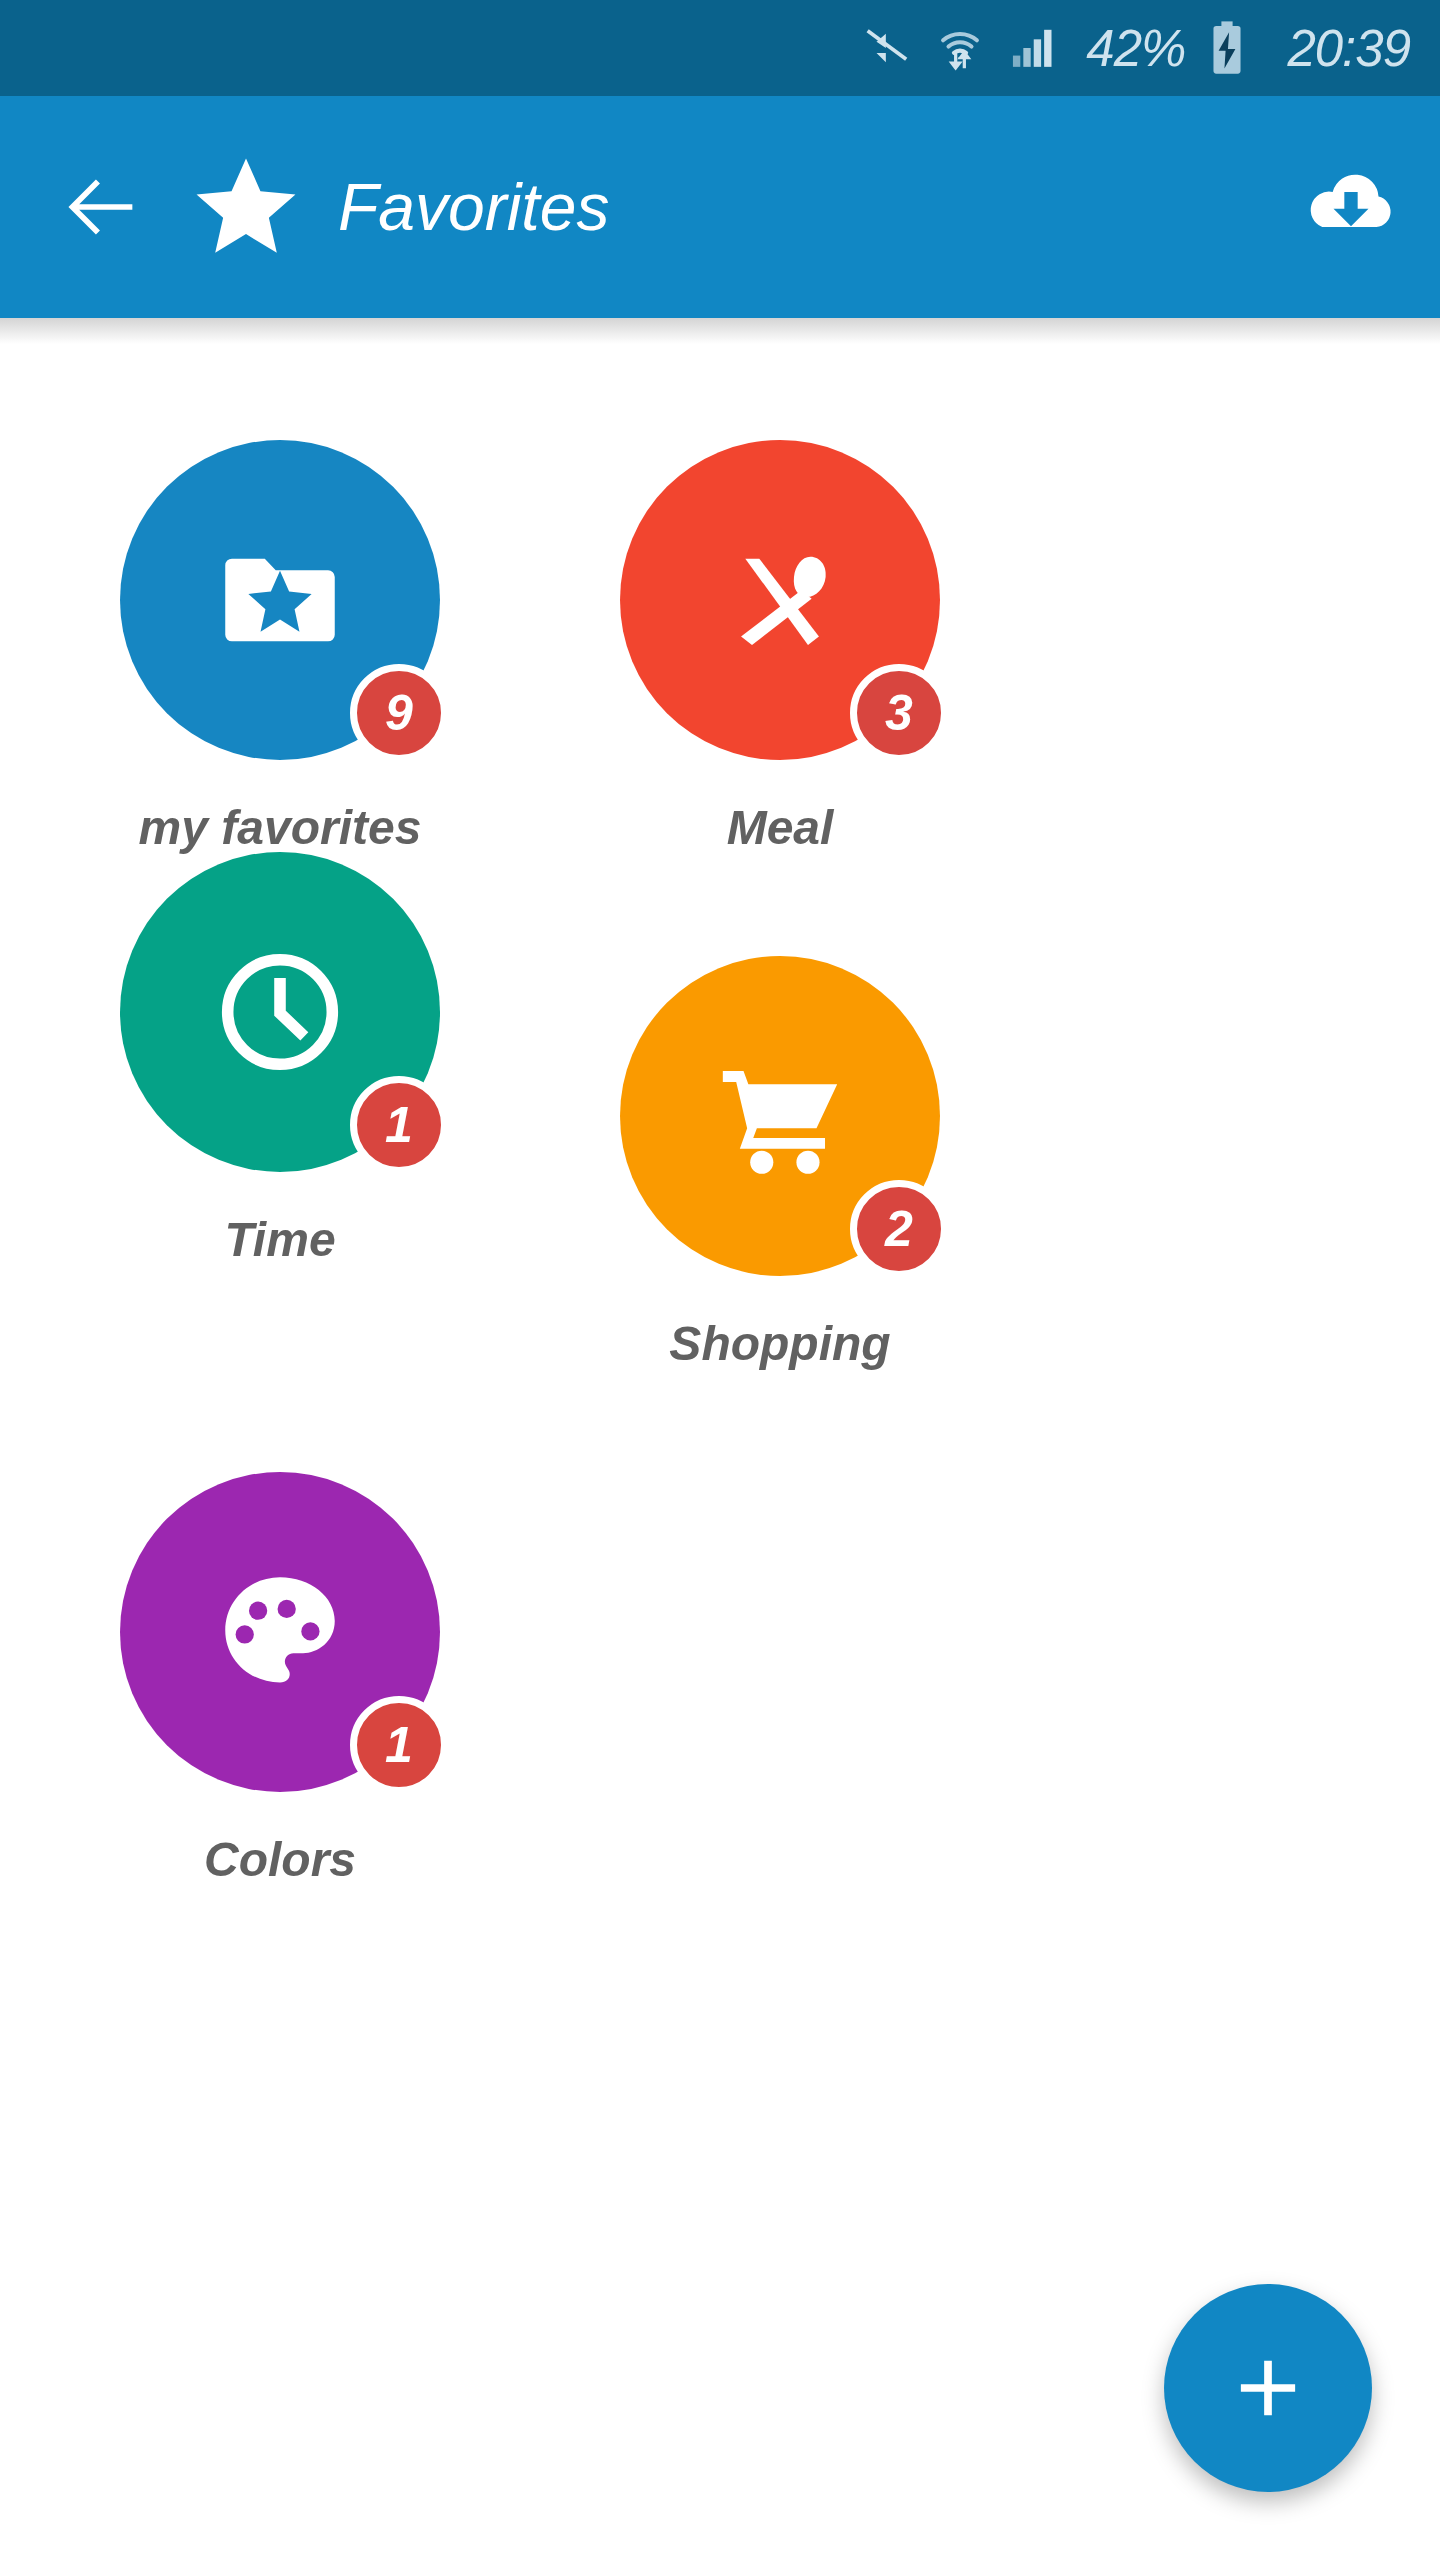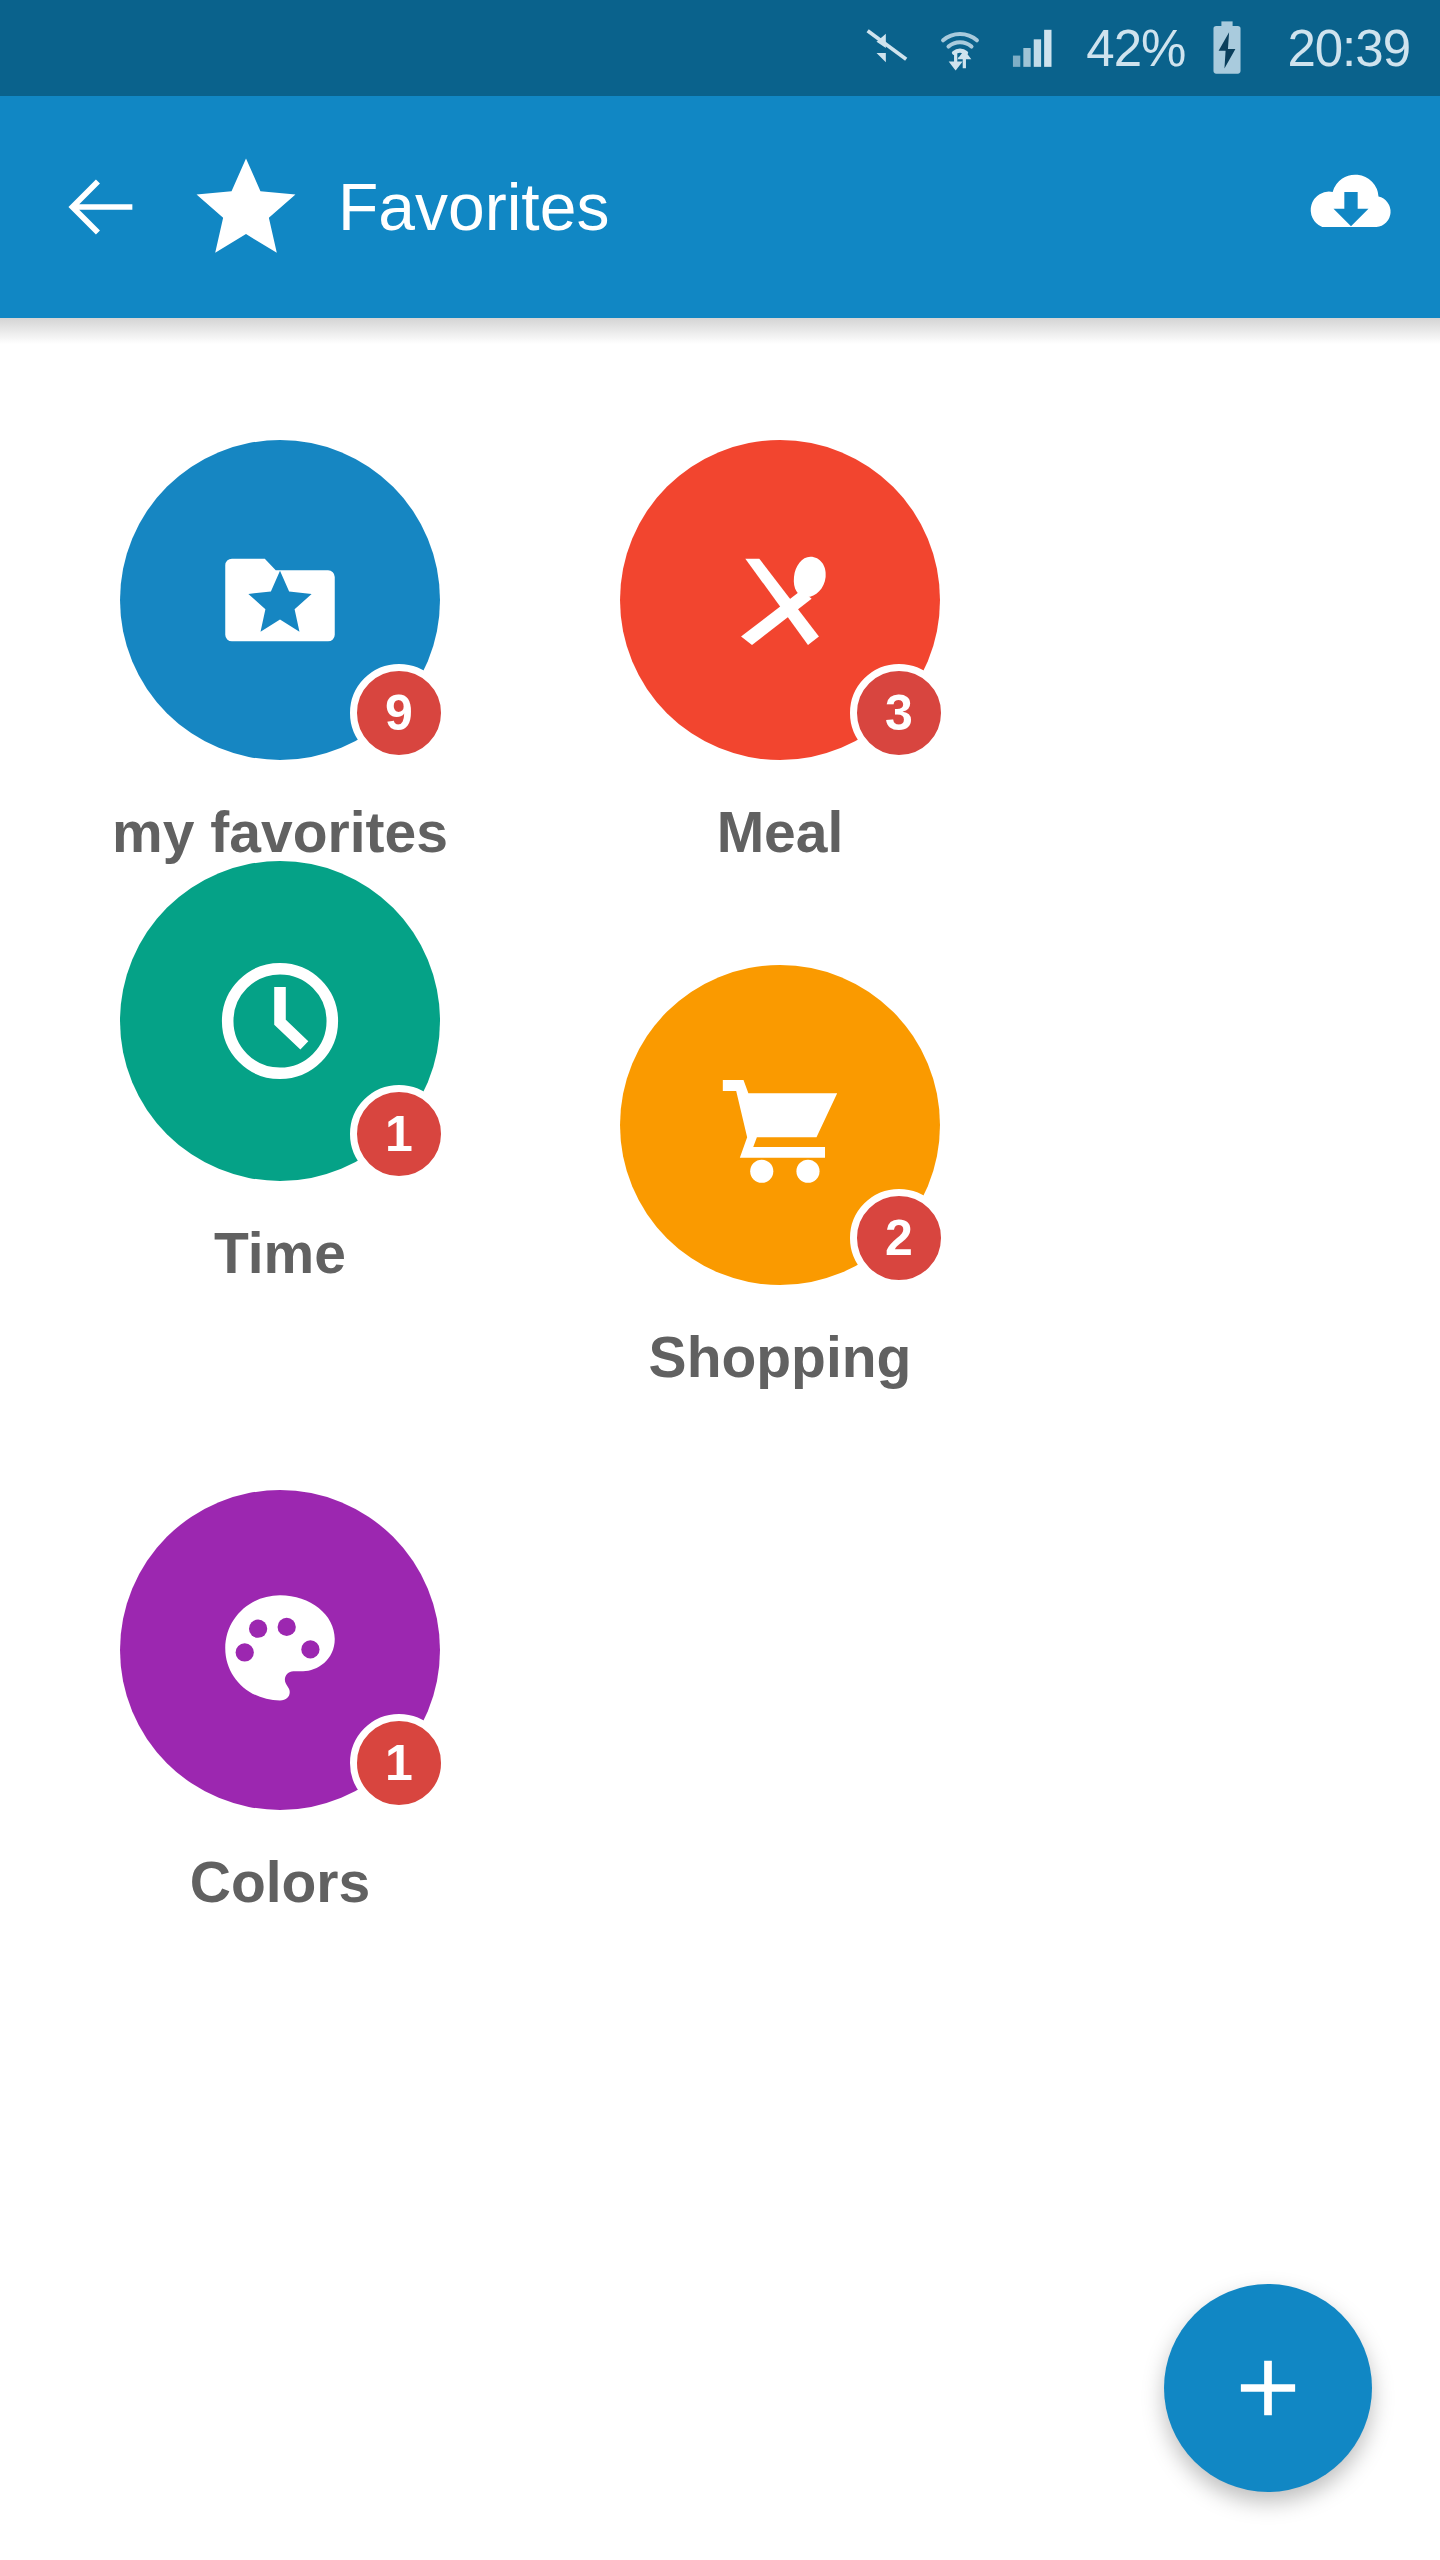--- a/index.html
+++ b/index.html
@@ -6,20 +6,21 @@
   html, body {
     width:1440px; height:2560px;
     background:#ffffff;
     font-family:"Liberation Sans", sans-serif;
     overflow:hidden;
   }
   #screen {
     position:relative;
     width:1440px; height:2560px;
     background:#ffffff;
+    font-style:italic;
   }
 
   
   #status-bar {
     position:absolute; top:0; left:0;
     width:1440px; height:96px;
     background:#0A628C;
     display:flex; align-items:center; justify-content:flex-end;
     padding-right:30px;
   }
@@ -110,21 +111,21 @@
     border:7px solid #ffffff;
     display:flex; align-items:center; justify-content:center;
     color:#ffffff;
     font-size:50px;
     font-weight:700;
     line-height:1;
   }
   .category-label {
     margin-top:44px;
     color:#616161;
-    font-size:57px;
+    font-size:48px;
     font-weight:700;
     line-height:1;
     text-align:center;
     white-space:nowrap;
   }
 
   
   #fab {
     position:absolute;
     right:68px; bottom:68px;

